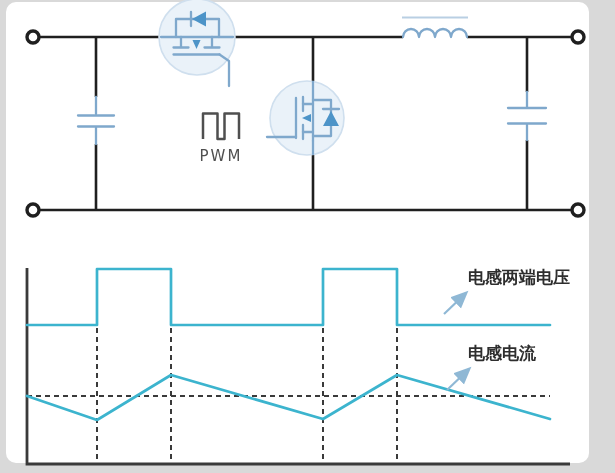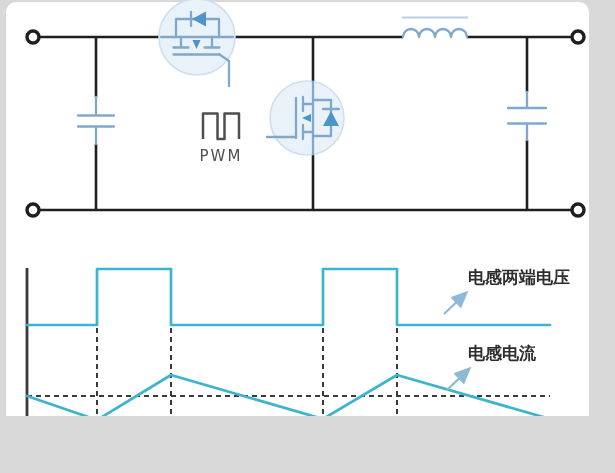--- a/index.html
+++ b/index.html
@@ -1,17 +1,17 @@
 <!DOCTYPE html>
 <html style="--page_bg: #d9d9d9; --card_bg: #ffffff; --wire: #1f1f1f; --component_blue: #7fa8cc; --component_fill: #eaf2f9; --diode_fill: #4d94c8; --waveform_teal: #3cb4ce; --dash: #3a3a3a; --label: #2e2e2e; --arrow: #8fb8d5; --pwm: #4f4f4f;"><head>
 <meta charset="utf-8">
 <style>
   html,body{margin:0;padding:0;}
   body{font-family:"DejaVu Sans","Liberation Sans",sans-serif;background:#d9d9d9;}
-  .stage{position:relative;width:615px;height:416px;background:var(--page_bg,#d9d9d9);overflow:hidden;}
+  .stage{position:relative;width:615px;height:473px;background:var(--page_bg,#d9d9d9);overflow:hidden;}
   .card{position:absolute;left:6px;top:2px;width:583px;height:461px;background:var(--card_bg,#ffffff);border-radius:10px;}
   svg.overlay{position:absolute;left:0;top:0;}
 
   
   .wire{stroke:var(--wire,#1f1f1f);stroke-width:2.6;fill:none;stroke-linecap:butt;}
   .terminal{fill:#ffffff;stroke:var(--wire,#1f1f1f);stroke-width:3.4;}
   .comp{stroke:var(--component_blue,#7fa8cc);stroke-width:2.3;fill:none;stroke-linecap:round;stroke-linejoin:round;}
   .comp-fill{fill:var(--diode_fill,#4d94c8);stroke:none;}
   .comp-faint{stroke:var(--component_blue,#7fa8cc);opacity:.55;stroke-width:2;fill:none;}
   .mos-circle{fill:var(--component_fill,#eef4fa);stroke:#cfdfee;stroke-width:1.6;}

